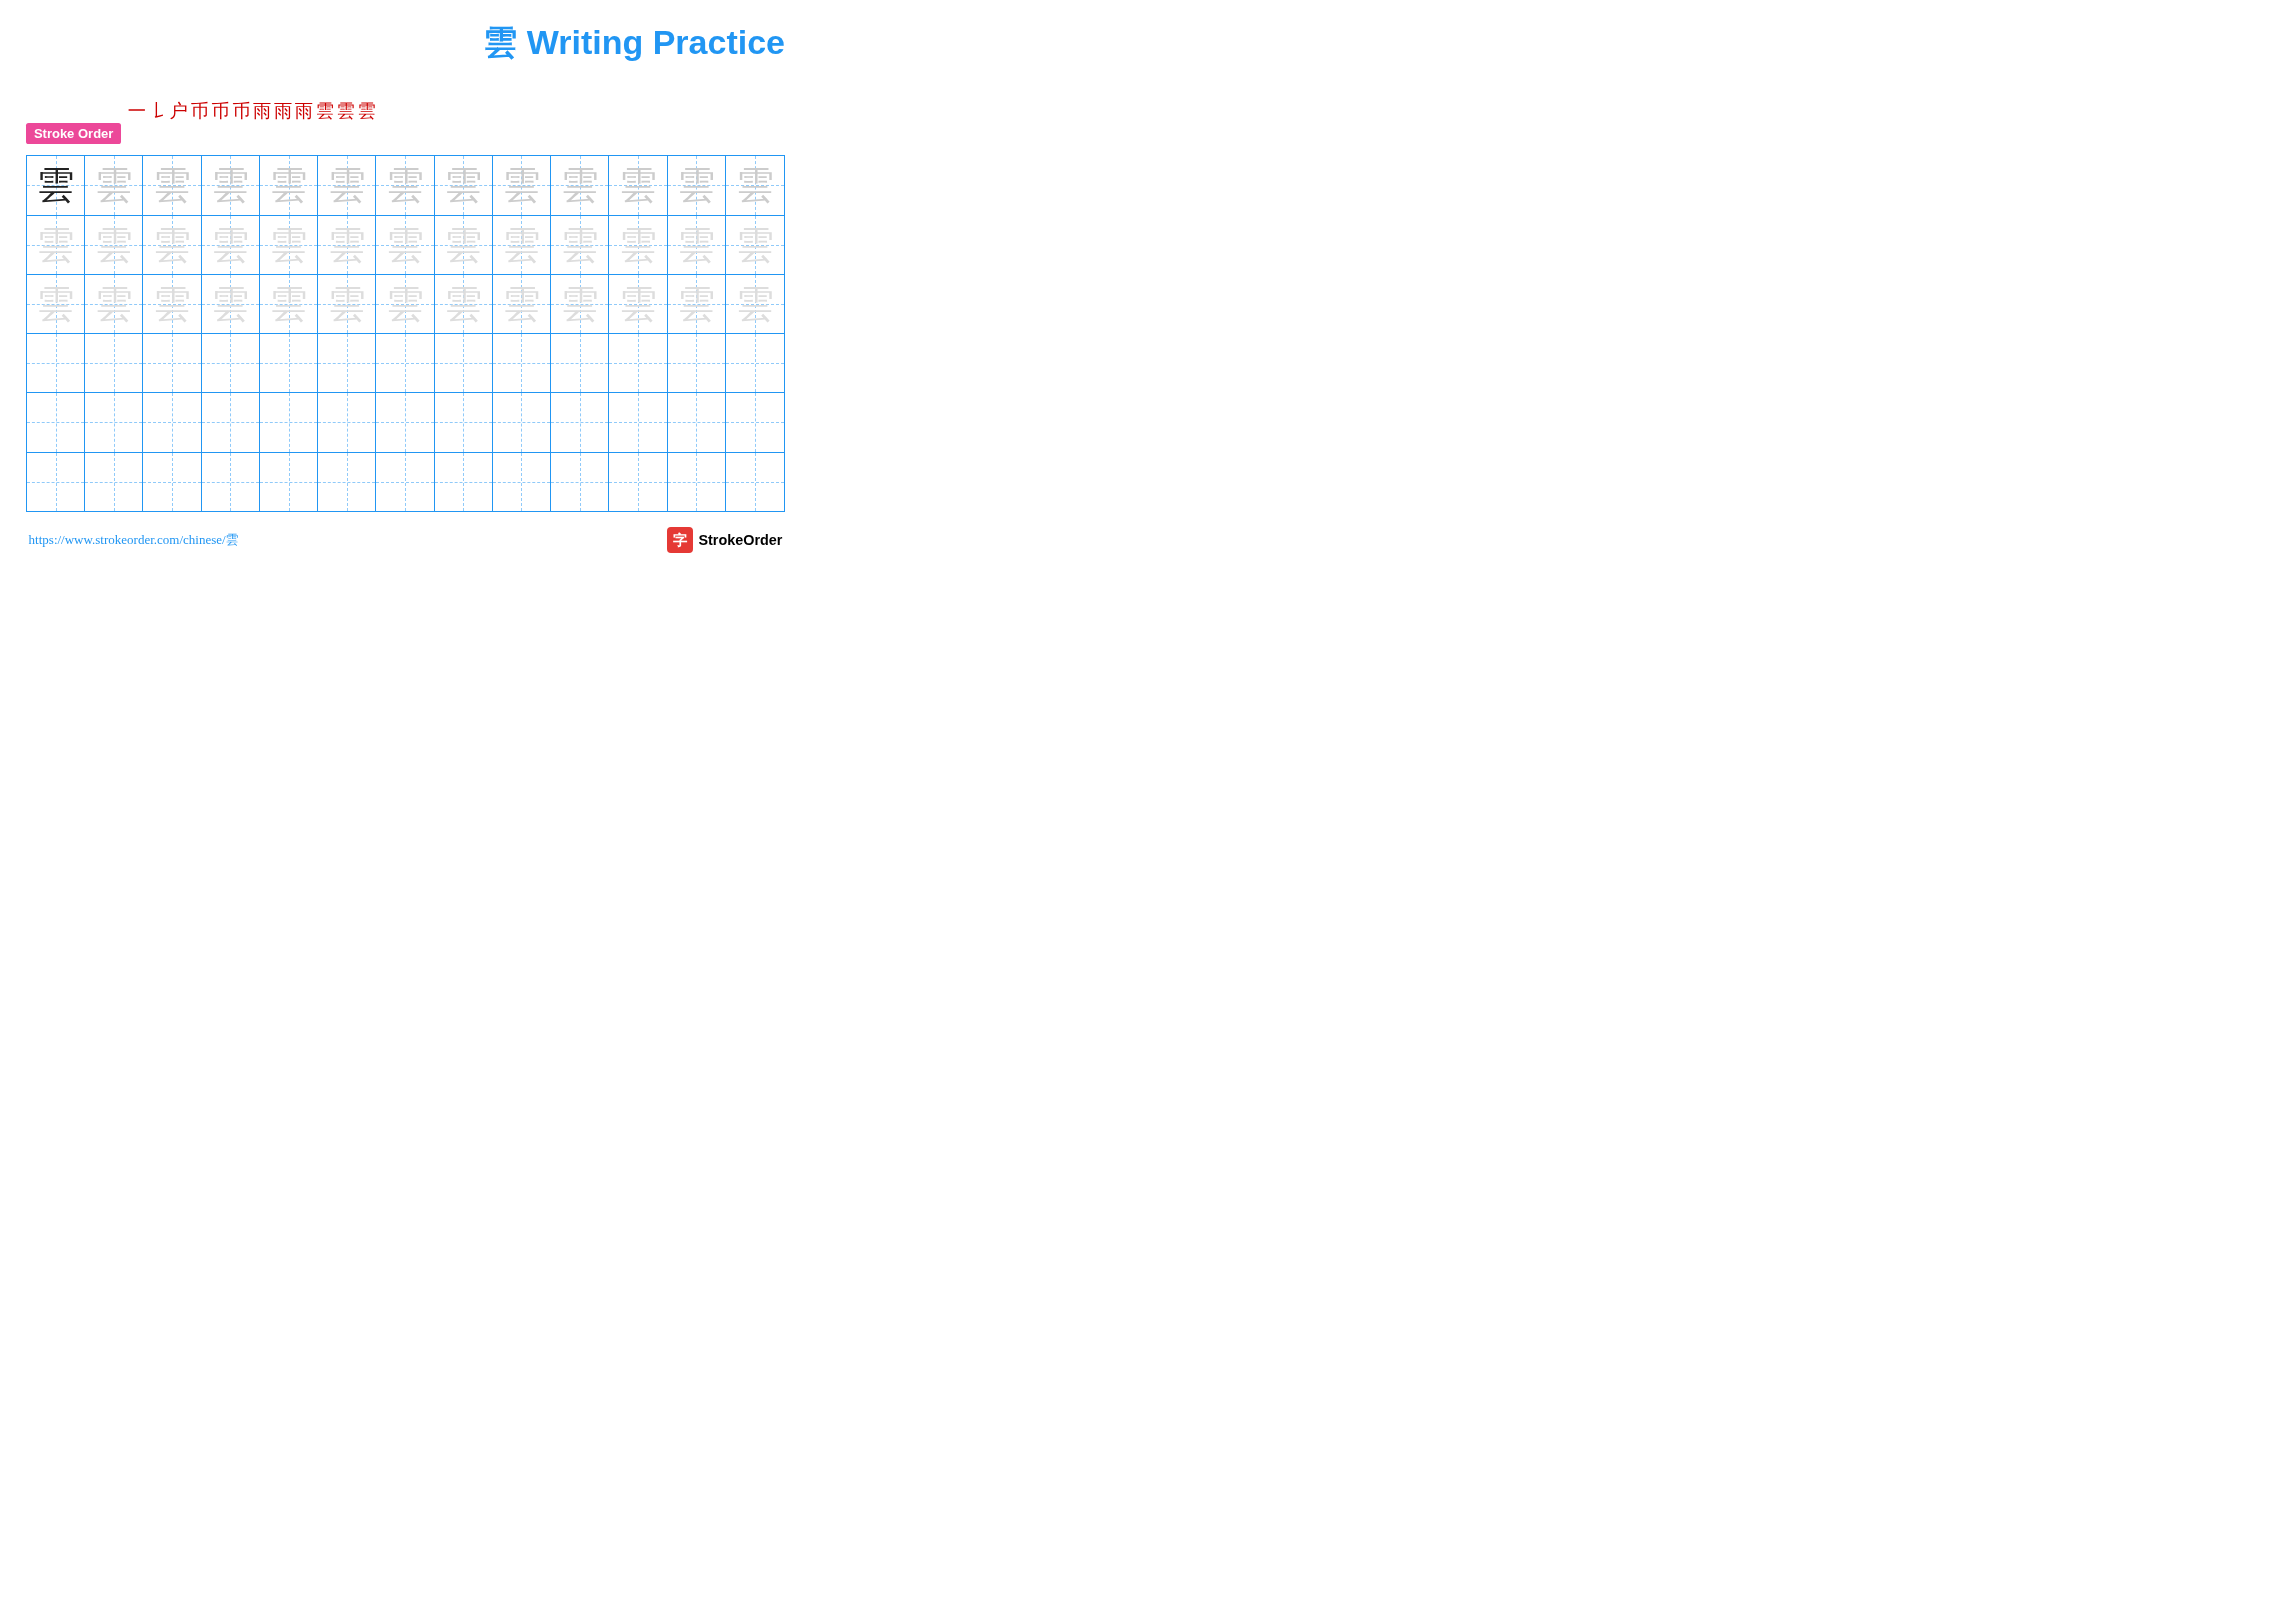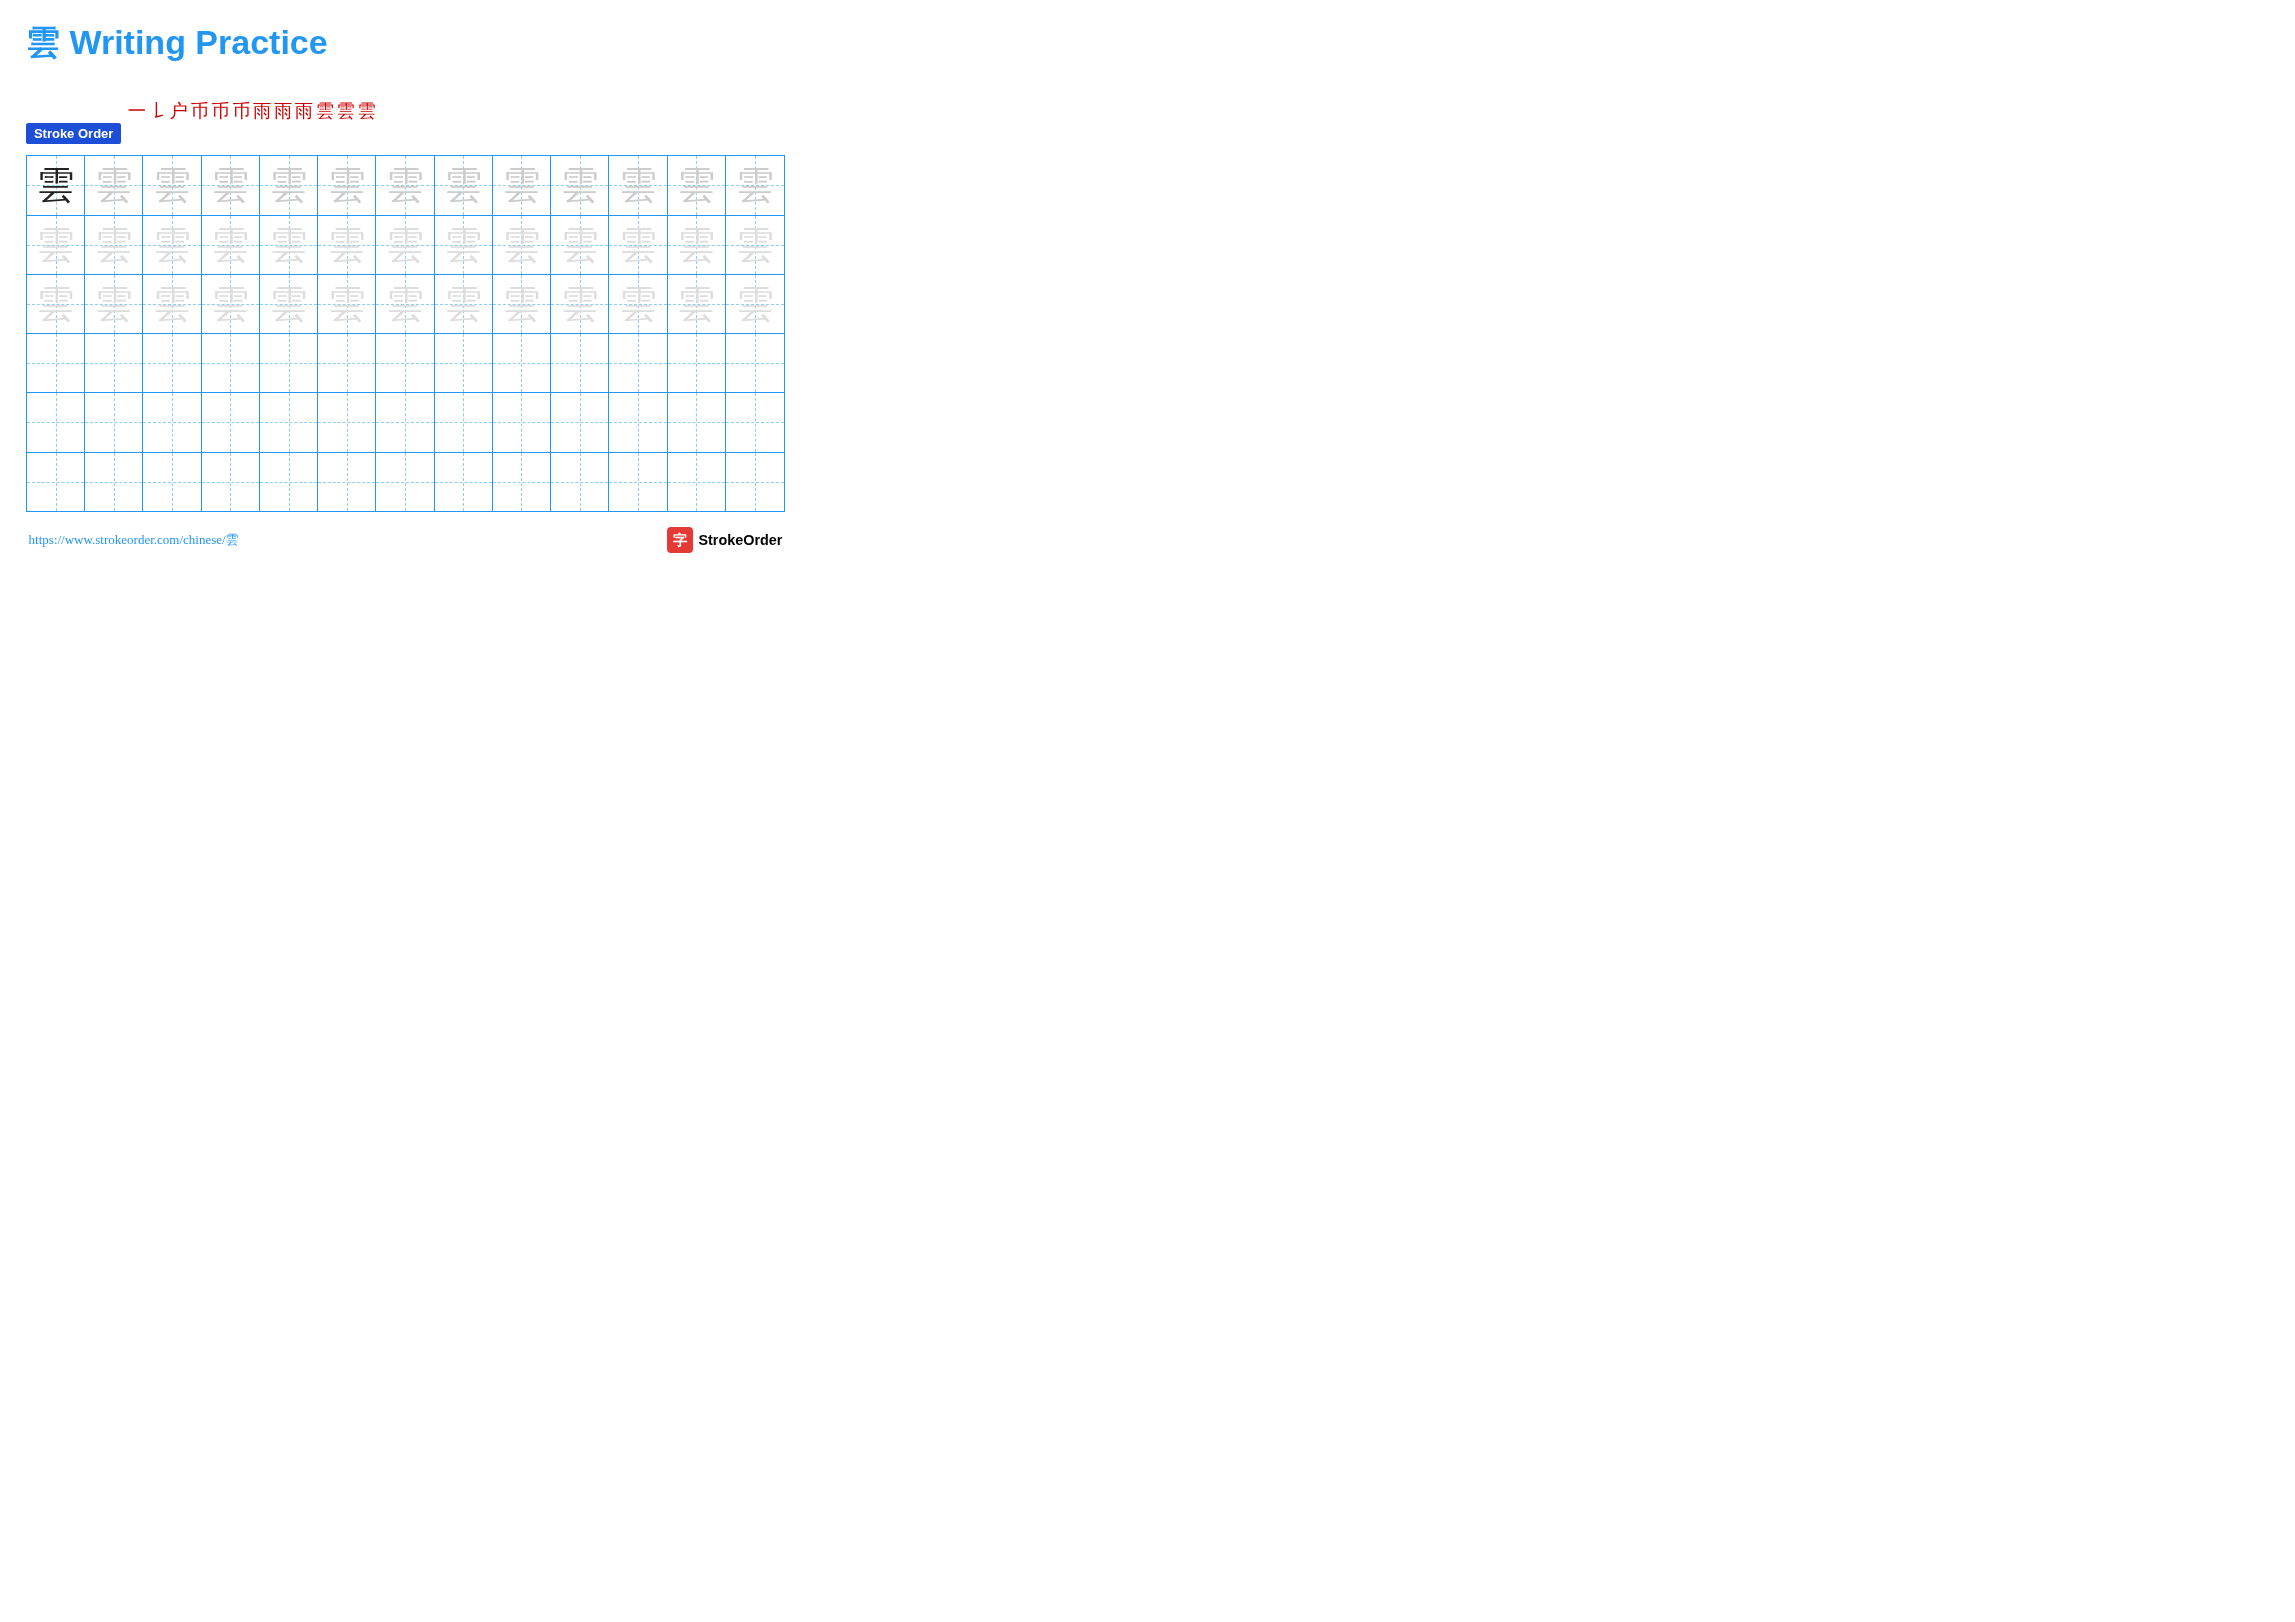--- a/index.html
+++ b/index.html
@@ -6,37 +6,37 @@
     body {
       background: #ffffff;
       font-family: serif;
       width: 811px;
       min-height: 574px;
       padding: 19.6px 26px;
       position: relative;
     }
 
     .page-title {
-      text-align: left;
+      text-align: right;
       font-size: 34px;
       font-weight: bold;
       color: #2196F3;
       margin-bottom: 11.8px;
       font-family: Arial, sans-serif;
     }
 
     .stroke-order-row {
       display: flex;
       align-items: center;
       margin-bottom: 11.8px;
       gap: 6.5px;
     }
 
     .stroke-order-badge {
-      background: #1d4ed8;
+      background: #ec4899;
       color: white;
       font-size: 13px;
       font-weight: bold;
       padding: 2.6px 7.9px;
       border-radius: 2.6px;
       white-space: nowrap;
       font-family: Arial, sans-serif;
       margin-top: 46px;
     }
 

